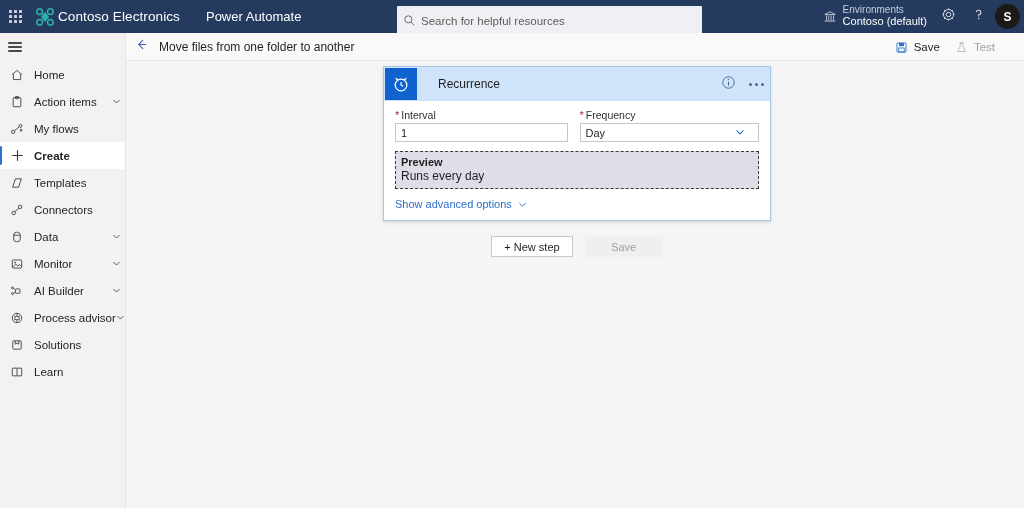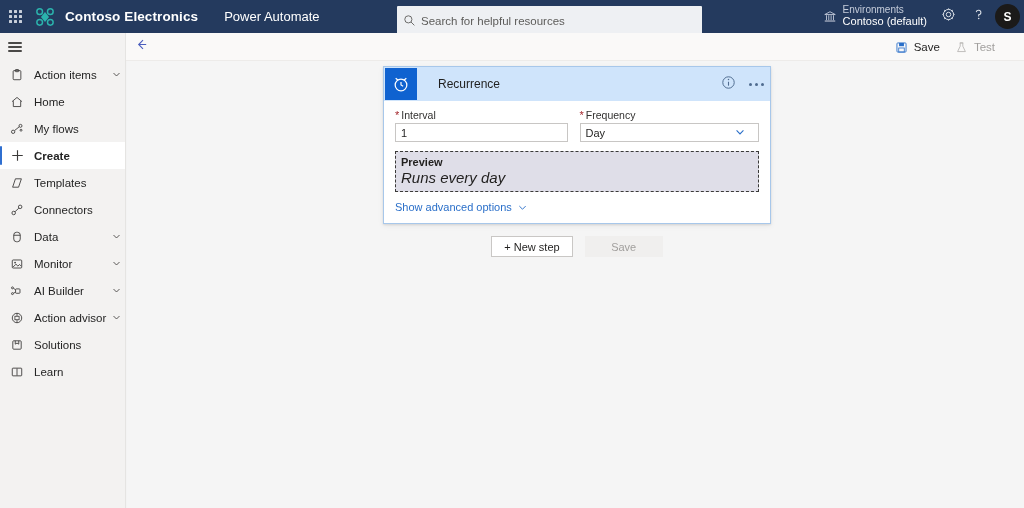--- a/index.html
+++ b/index.html
@@ -28,22 +28,22 @@
     width: 13px; height: 13px;
     display: grid;
     grid-template-columns: repeat(3, 3px);
     grid-template-rows: repeat(3, 3px);
     gap: 2px;
   }
   .waffle-grid i { background: #c8cfda; border-radius: 0.5px; display: block; }
 
   .brand-logo { width: 26px; height: 26px; margin-left: 2px; display:flex; align-items:center; justify-content:center;}
   .brand-name {
-    font-size: 13.5px; font-weight: 700; letter-spacing: .1px;
-    margin-left: 7px; color: #ffffff; white-space: nowrap;
+    font-size: 13.5px; font-weight: 400; letter-spacing: .1px;
+    color: #ffffff; white-space: nowrap;
   }
   .app-name {
     font-size: 13px; font-weight: 400; margin-left: 26px; color: #ffffff;
     white-space: nowrap;
   }
 
   .search-wrap {
     position: absolute; left: 397px; top: 6px;
     width: 305px; height: 29px;
     background: #eef0f3;
@@ -189,21 +189,21 @@
   }
   .dd-value { font-size: 11px; color: #201f1e; flex: 1; }
 
   .preview-box {
     margin: 9px 0 0 0;
     border: 1px dashed #3b3a39;
     background: #dfdee8;
     padding: 4px 7px 5px 5px;
   }
   .preview-title { font-size: 11px; font-weight: 700; color: #201f1e; }
-  .preview-text { font-size: 15px; color: #201f1e; margin-top: 1px; font-style: italic; }
+  .preview-text { font-size: 12px; color: #201f1e; margin-top: 1px; }
 
   .adv-link {
     display: flex; 
     margin: 9px 0 10px 0; cursor: pointer;
   }
   .adv-label { font-size: 11px; color: #2a6fc9; }
   .adv-chev { margin-left: 5px; display:flex; align-items:center; }
 
   
   .btn-row {
@@ -308,44 +308,44 @@
     <div class="ham-lines">
         <i></i>
         <i></i>
         <i></i>
       </div>
   </div>
 
   <div class="nav-item">
     <span class="n-ico">
       <svg width="14" height="14" viewBox="0 0 16 16">
+          <path d="M2.3 7.6 L8 2.8 L13.7 7.6 M3.8 7 v6.2 h8.4 V7" fill="none" stroke="#3b3a39" stroke-width="1"></path>
+        </svg>
+    </span>
+    <span class="n-label">Home</span>
+  </div>
+
+  <div class="nav-item">
+    <span class="n-ico">
+      <svg width="14" height="14" viewBox="0 0 16 16">
           <rect x="3.6" y="3" width="8.8" height="10.4" rx="1" fill="none" stroke="#3b3a39" stroke-width="1"></rect>
           <rect x="6" y="1.8" width="4" height="2.4" rx=".6" fill="none" stroke="#3b3a39" stroke-width="1"></rect>
         </svg>
     </span>
     <span class="n-label">Action items</span>
     <span class="n-chev">
       <svg width="9" height="9" viewBox="0 0 12 12">
           <path d="M2 4 L6 8 L10 4" fill="none" stroke="#3b3a39" stroke-width="1.1"></path>
         </svg>
     </span>
   </div>
 
   <div class="nav-item">
     <span class="n-ico">
       <svg width="14" height="14" viewBox="0 0 16 16">
-          <path d="M2.3 7.6 L8 2.8 L13.7 7.6 M3.8 7 v6.2 h8.4 V7" fill="none" stroke="#3b3a39" stroke-width="1"></path>
-        </svg>
-    </span>
-    <span class="n-label">Home</span>
-  </div>
-
-  <div class="nav-item">
-    <span class="n-ico">
-      <svg width="14" height="14" viewBox="0 0 16 16">
           <circle cx="3.6" cy="11.2" r="1.9" fill="none" stroke="#3b3a39" stroke-width="1"></circle>
           <circle cx="12" cy="4.4" r="1.7" fill="none" stroke="#3b3a39" stroke-width="1"></circle>
           <path d="M5.2 9.8 L10.4 5.6" stroke="#3b3a39" stroke-width="1"></path>
           <circle cx="12.6" cy="9.4" r="1.1" fill="none" stroke="#3b3a39" stroke-width="1"></circle>
         </svg>
     </span>
     <span class="n-label">My flows</span>
   </div>
 
   <div class="nav-item selected">
@@ -426,21 +426,21 @@
   </div>
 
   <div class="nav-item">
     <span class="n-ico">
       <svg width="14" height="14" viewBox="0 0 16 16">
           <circle cx="8" cy="8" r="5.4" fill="none" stroke="#3b3a39" stroke-width="1"></circle>
           <rect x="5.6" y="6" width="4.8" height="4" fill="none" stroke="#3b3a39" stroke-width=".9"></rect>
           <path d="M8 2.6 V5.9 M8 10.1 V13.4" stroke="#3b3a39" stroke-width=".9"></path>
         </svg>
     </span>
-    <span class="n-label">Action advisor</span>
+    <span class="n-label">Process advisor</span>
     <span class="n-chev">
       <svg width="9" height="9" viewBox="0 0 12 12">
           <path d="M2 4 L6 8 L10 4" fill="none" stroke="#3b3a39" stroke-width="1.1"></path>
         </svg>
     </span>
   </div>
 
   <div class="nav-item">
     <span class="n-ico">
       <svg width="14" height="14" viewBox="0 0 16 16">
@@ -463,20 +463,21 @@
 </div>
 
 <div class="cmdbar">
   <div class="back-btn">
     <span>
       <svg width="15" height="15" viewBox="0 0 16 16">
           <path d="M9.6 3.4 L5 8 L9.6 12.6 M5 8 H13" fill="none" stroke="#4a5dbd" stroke-width="1.15"></path>
         </svg>
     </span>
   </div>
+  <div class="flow-title">Move files from one folder to another</div>
 
   <div class="cmd-right">
     <div class="cmd-btn">
       <span class="c-ico">
         <svg width="13" height="13" viewBox="0 0 16 16">
             <rect x="2.4" y="2.4" width="11.2" height="11.2" rx="1" fill="none" stroke="#2a6fc9" stroke-width="1.1"></rect>
             <rect x="5" y="2.4" width="6" height="4" fill="#2a6fc9"></rect>
             <rect x="4.6" y="8.6" width="6.8" height="5" fill="none" stroke="#2a6fc9" stroke-width="1"></rect>
           </svg>
       </span>

